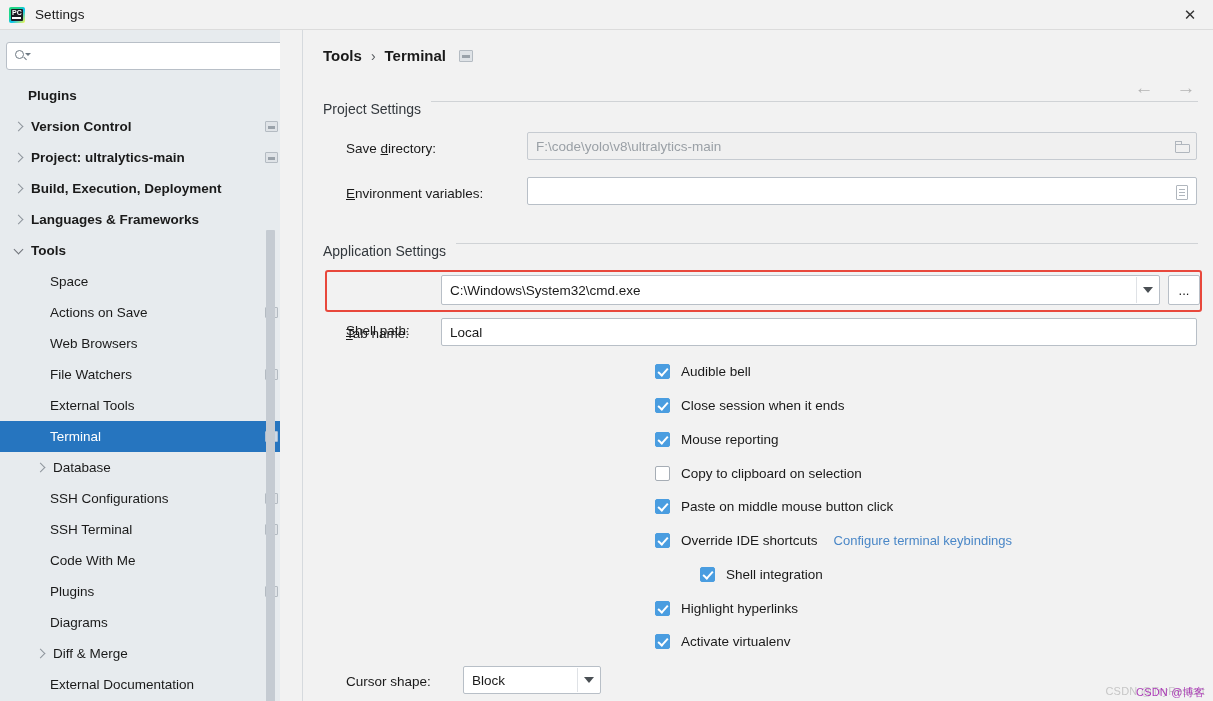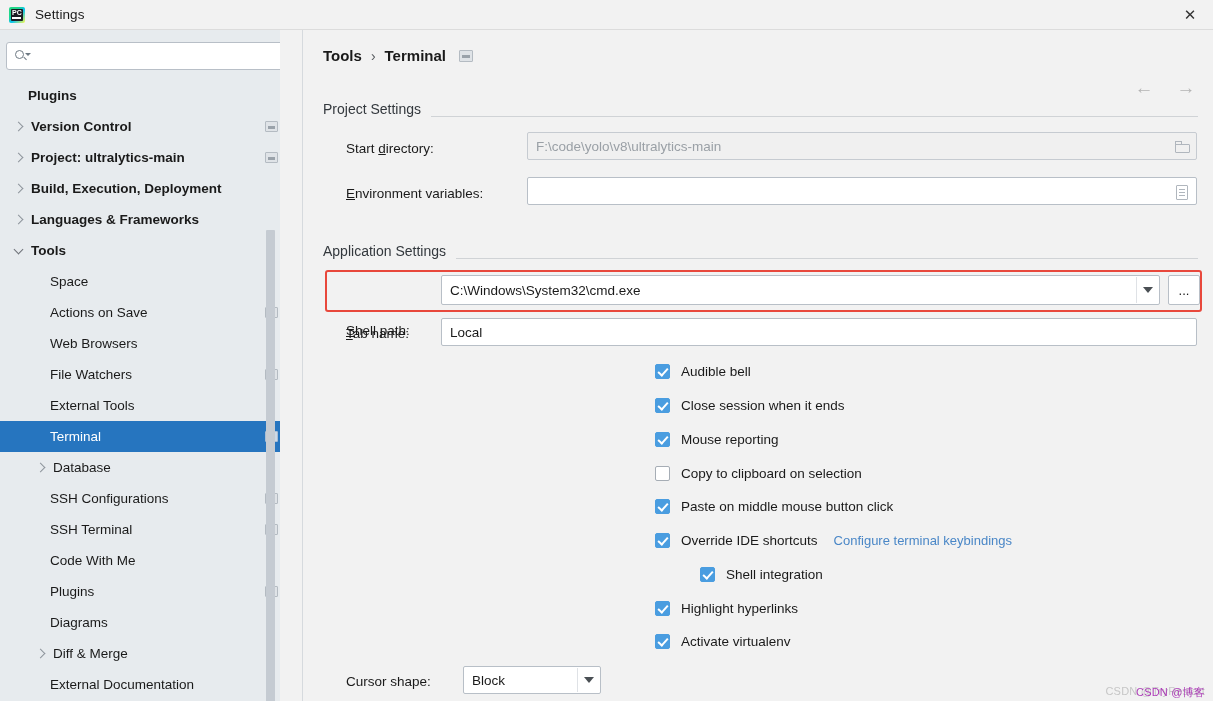--- a/index.html
+++ b/index.html
@@ -219,21 +219,21 @@
     display: flex; gap: 16px;
   }
   .nav-arrow {
     width: 26px; height: 24px;
     display: flex; align-items: center; justify-content: center;
     font-size: 19px; color: #b4b4b4;
   }
 
   .section-header {
     position: absolute;
-    display: flex; align-items: flex-end;
+    display: flex; align-items: flex-start;
     left: 20px; width: 875px;
   }
   .section-title {
     font-size: 14px; color: #33383d;
     white-space: nowrap; padding-right: 10px;
   }
   .section-line {
     flex: 1; height: 1px; background: #d0d3d6;
   }
 
@@ -507,21 +507,21 @@
       <div class="nav-arrow">←</div>
       <div class="nav-arrow">→</div>
     </div>
 
     <div class="section-header" style="top:71px;">
       <span class="section-title">Project Settings</span>
       <span class="section-line"></span>
     </div>
 
     <div class="field-label" style="left:43px; top:111px;">
-      <span>Start </span><u>d</u><span>irectory:</span>
+      <span>Save </span><u>d</u><span>irectory:</span>
     </div>
     <div class="textfield disabled" style="left:224px; top:102px; width:670px; height:28px;">
       <span class="tf-value">F:\code\yolo\v8\ultralytics-main</span>
       <span class="tf-icon-btn">
         <span class="folder-icon">
             <span class="ft"></span>
             <span class="fb"></span>
           </span>
       </span>
     </div>

